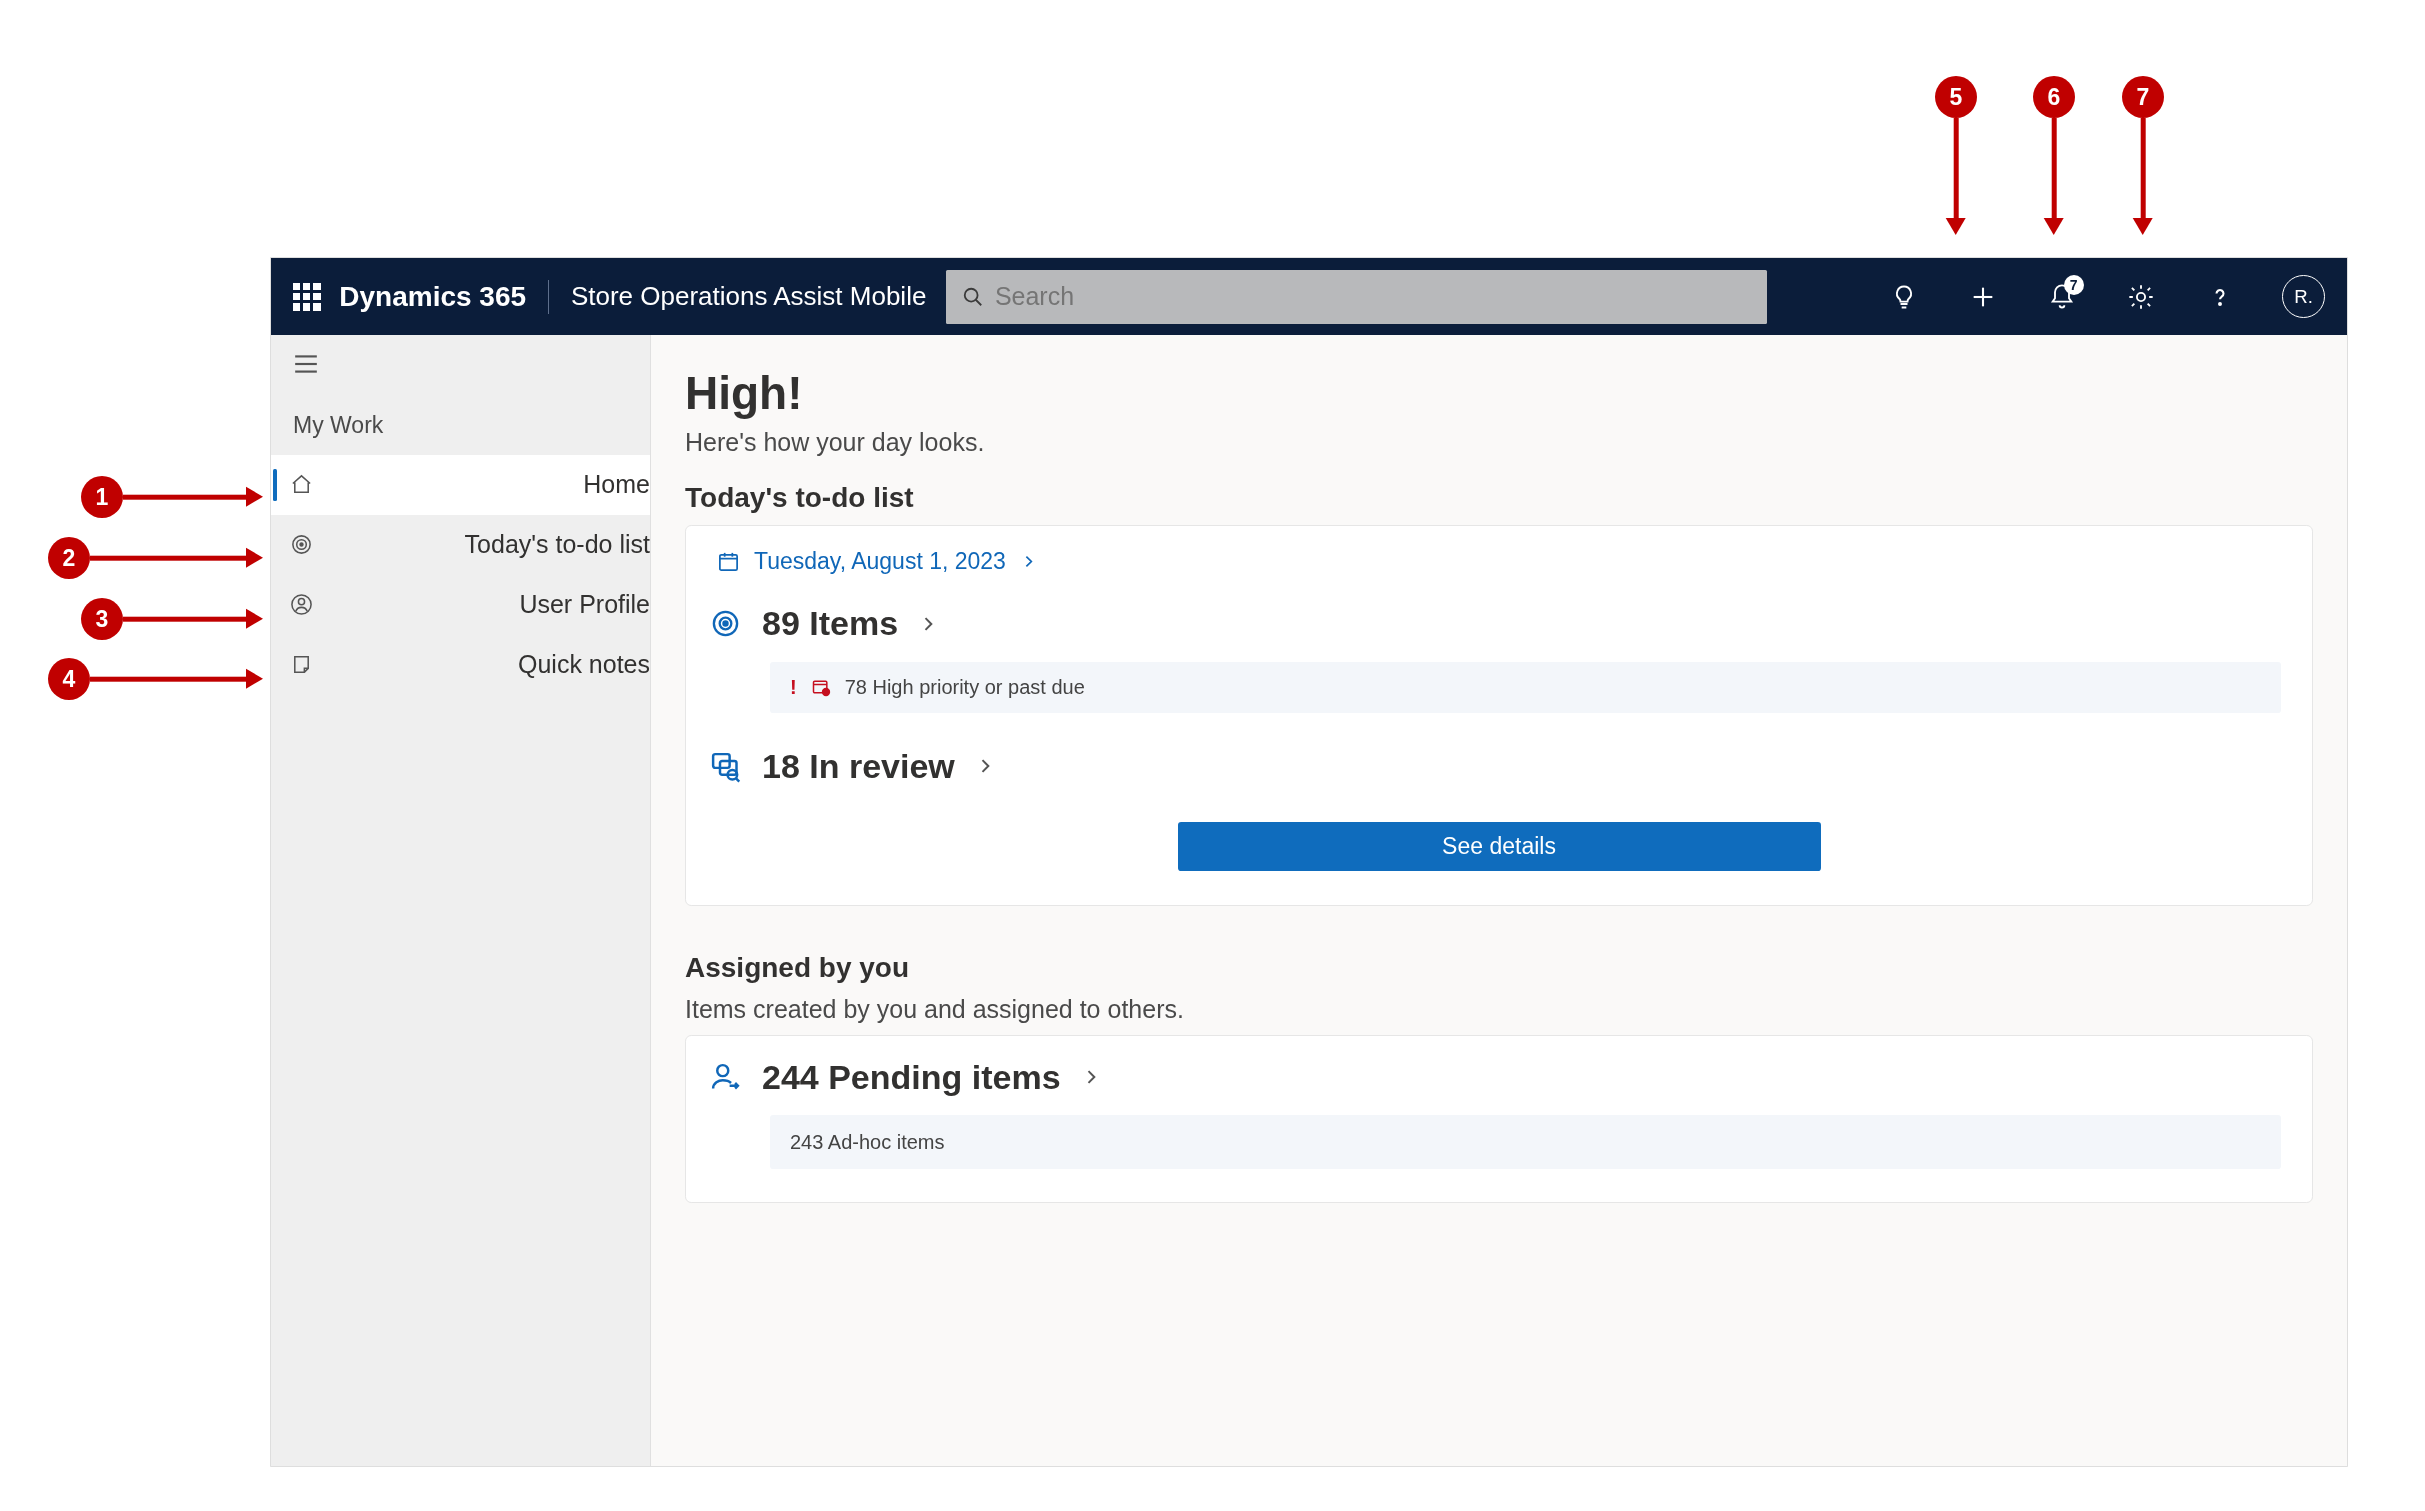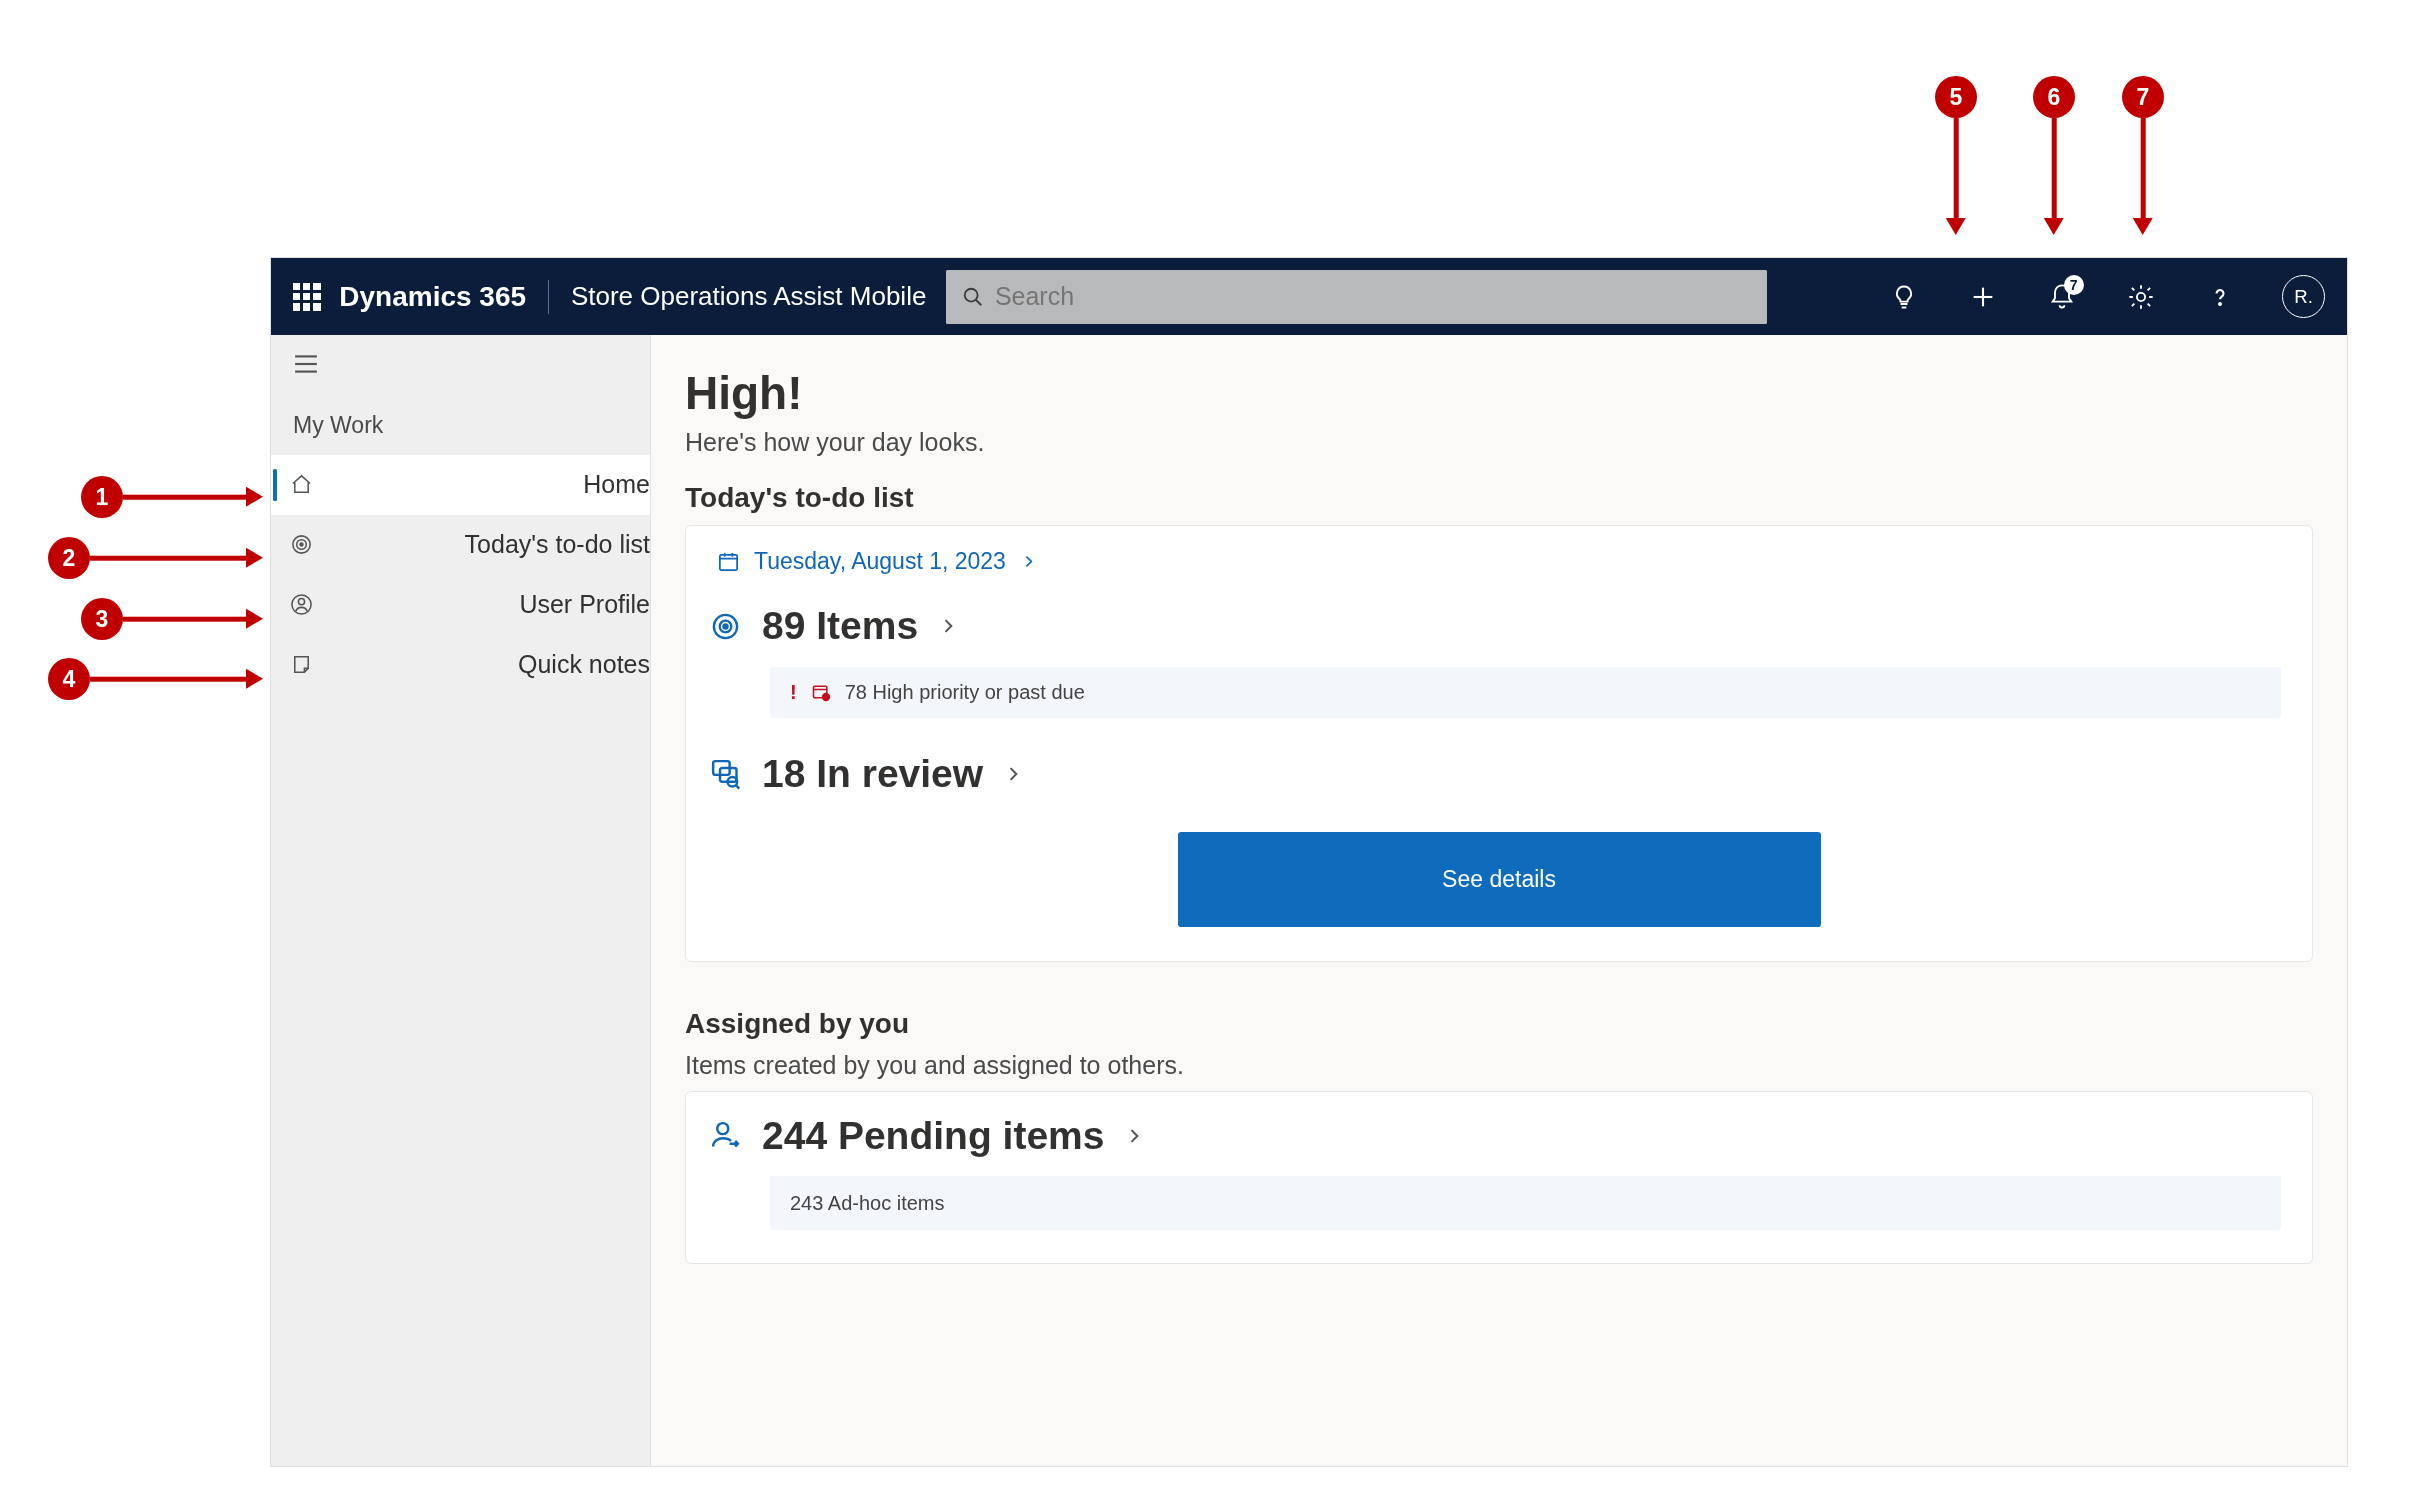--- a/index.html
+++ b/index.html
@@ -267,21 +267,21 @@
     gap: 20px;
     padding: 14px 31px 14px 22px;
     cursor: pointer;
   }
   .row-icon {
     width: 34px; height: 34px;
     display: flex; align-items: center; justify-content: center;
     color: #1067b8;
   }
   .row-title {
-    font-size: 39px;
+    font-size: 34px;
     font-weight: 600;
   }
   .chev {
     color:#555;
   }
   .sub-bar {
     background: #f3f6fa;
     border-radius: 3.1px;
     margin: 4.6px 31px 15.5px 84px;
     padding: 14px 20px;
@@ -296,21 +296,21 @@
     margin-bottom: 12.4px;
     padding: 15.5px 20px;
   }
   .primary-btn {
     display: block;
     width: 643px;
     margin: 22px auto 34px auto;
     background: #0f6cbd;
     color: #fff;
     text-align: center;
-    padding: 34px 0;
+    padding: 11px 0;
     font-size: 23px;
     border-radius: 3.1px;
     border: none;
     cursor: pointer;
   }
   svg { display: block; }
 </style>
 </head>
 <body>
 

